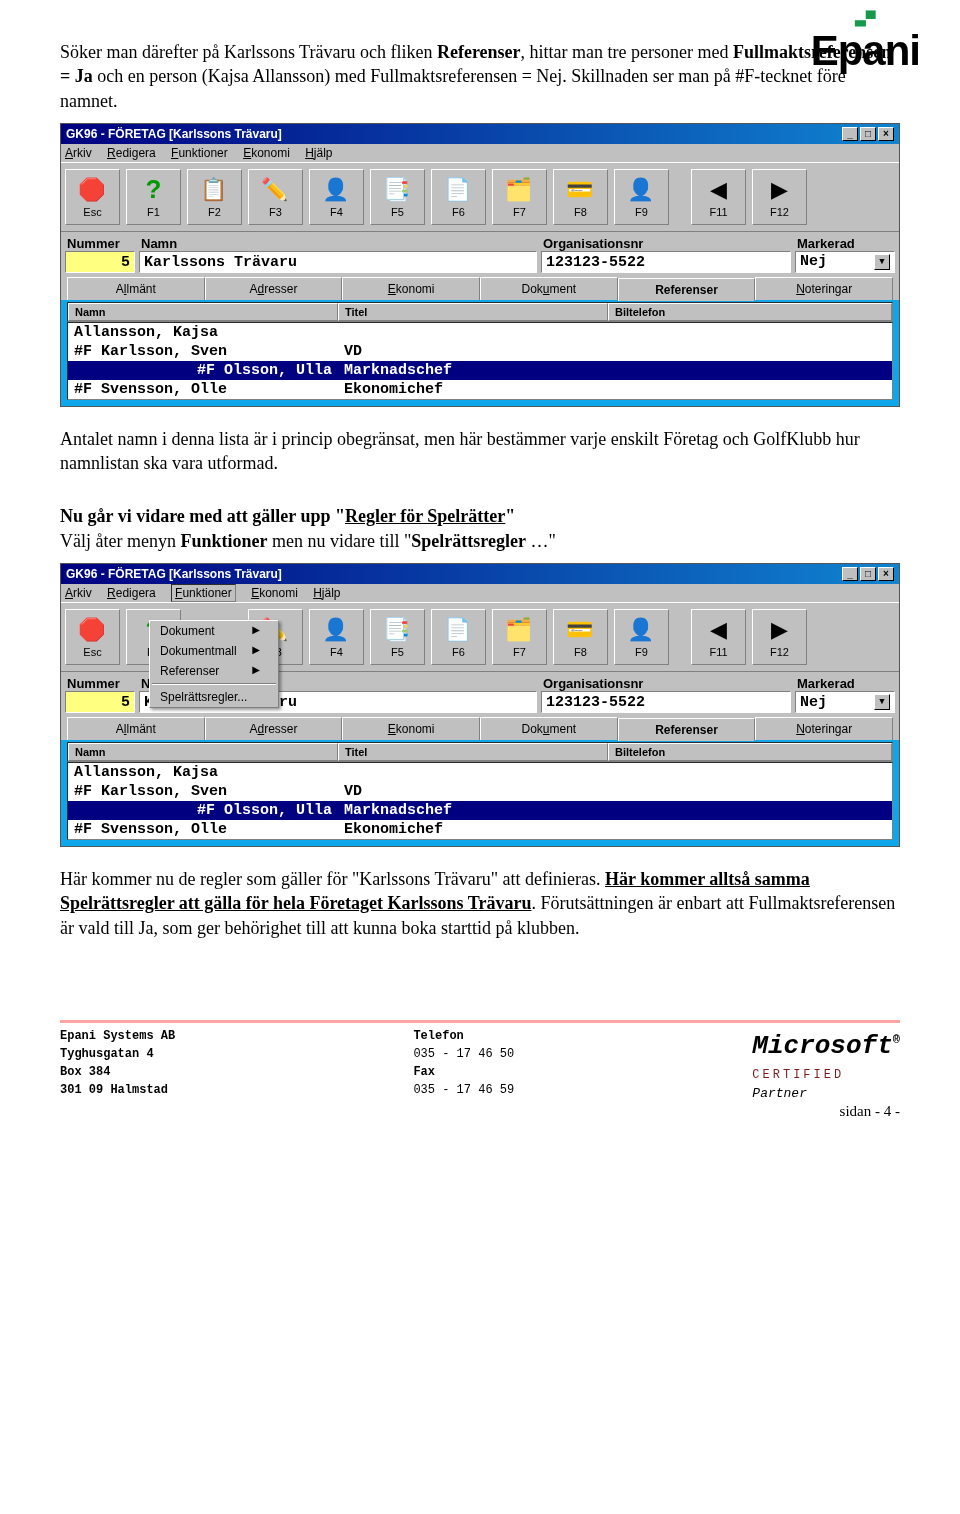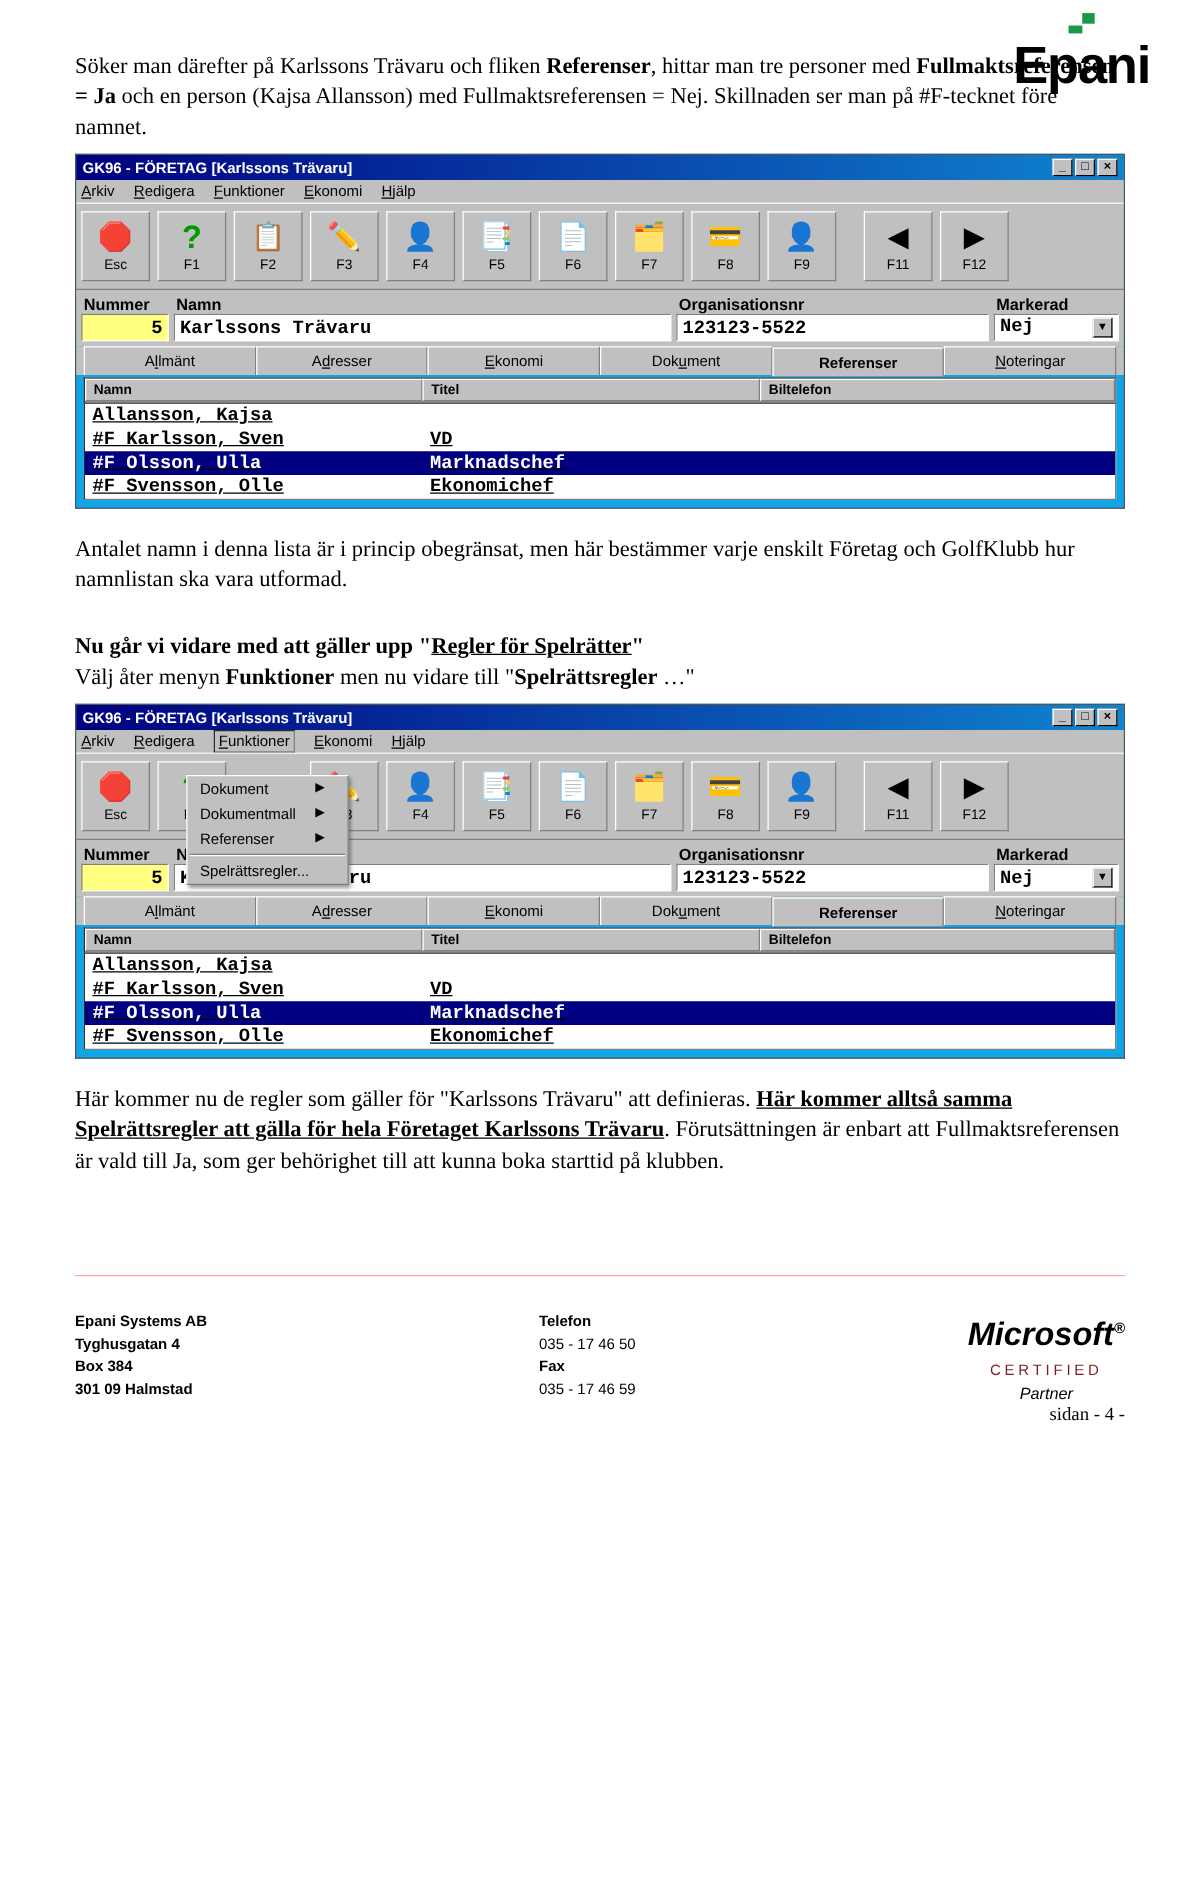--- a/index.html
+++ b/index.html
@@ -67,41 +67,41 @@
     flex: 1; padding: 4px 0; text-align: center; font-size: 12px;
     border: 1px solid #808080; border-bottom: none; background: #c0c0c0;
     border-top-color: #fff; border-left-color: #fff;
   }
   .tab.active { font-weight: bold; background: #c0c0c0; position: relative; top: 1px; }
   .listhdr { display: flex; background: #c0c0c0; border: 1px inset #808080; margin: 2px 6px 0 6px; }
   .listhdr .col {
     border: 1px solid #fff; border-right-color: #808080; border-bottom-color: #808080;
     padding: 2px 6px; font-size: 11px; font-weight: bold;
   }
-  .listbody { background: #fff; margin: 0 6px 6px 6px; border: 1px inset #808080; font-family: "Courier New", monospace; font-size: 15px; font-weight: bold; text-decoration: underline; }
+  .listbody { background: #fff; margin: 0 6px 6px 6px; border: 1px inset #808080; font-family: "Courier New", monospace; font-size: 15px; font-weight: bold; }
   .listbody .row { display: flex; padding: 1px 0; }
-  .listbody .row.sel { background: #000080; color: #fff; }
+  .listbody .row.sel { background: #000080; color: #fff; text-align: right; }
   .listbody .cell { padding: 0 6px; white-space: pre; }
   .dropdown {
     position: absolute; background: #c0c0c0; border: 1px solid #808080;
     border-top-color: #fff; border-left-color: #fff;
     font-size: 12px; width: 130px; margin-top: 18px; margin-left: 88px;
     box-shadow: 2px 2px 3px rgba(0,0,0,0.4); z-index: 10;
   }
   .dropdown .ditem { padding: 3px 18px 3px 10px; display: flex; justify-content: space-between; }
   .dropdown .ditem .arr { font-size: 10px; }
   .dropdown hr { border: none; border-top: 1px solid #808080; border-bottom: 1px solid #fff; margin: 2px 2px; }
   .menubar .pressed { border: 1px inset #808080; padding: 1px 3px; background: #c0c0c0; }
   .footer {
-    border-top: 1px solid #fca5a5; margin-top: 80px; padding-top: 27px;
-    display: flex; justify-content: space-between; font-family: Liberation Sans, sans-serif; font-size: 12px;
+    border-top: 3px solid #fca5a5; margin-top: 80px; padding-top: 4px;
+    display: flex; justify-content: space-between; font-family: Liberation Mono, monospace; font-size: 12px;
   }
   .footer .col { line-height: 1.5; }
   .footer .b { font-weight: bold; }
-  .footer .ms { text-align: center; }
+  .footer .ms { text-align: left; }
   .footer .ms .mslogo { font-size: 26px; font-weight: bold; font-style: italic; }
   .footer .ms .cert { font-size: 12px; color: #7f1d1d; letter-spacing: 3px; }
   .footer .ms .part { font-size: 13px; font-style: italic; }
   .pagenum { text-align: right; font-size: 15px; }
   .relwrap { position: relative; }
 </style>
 </head>
 <body>
 
 

